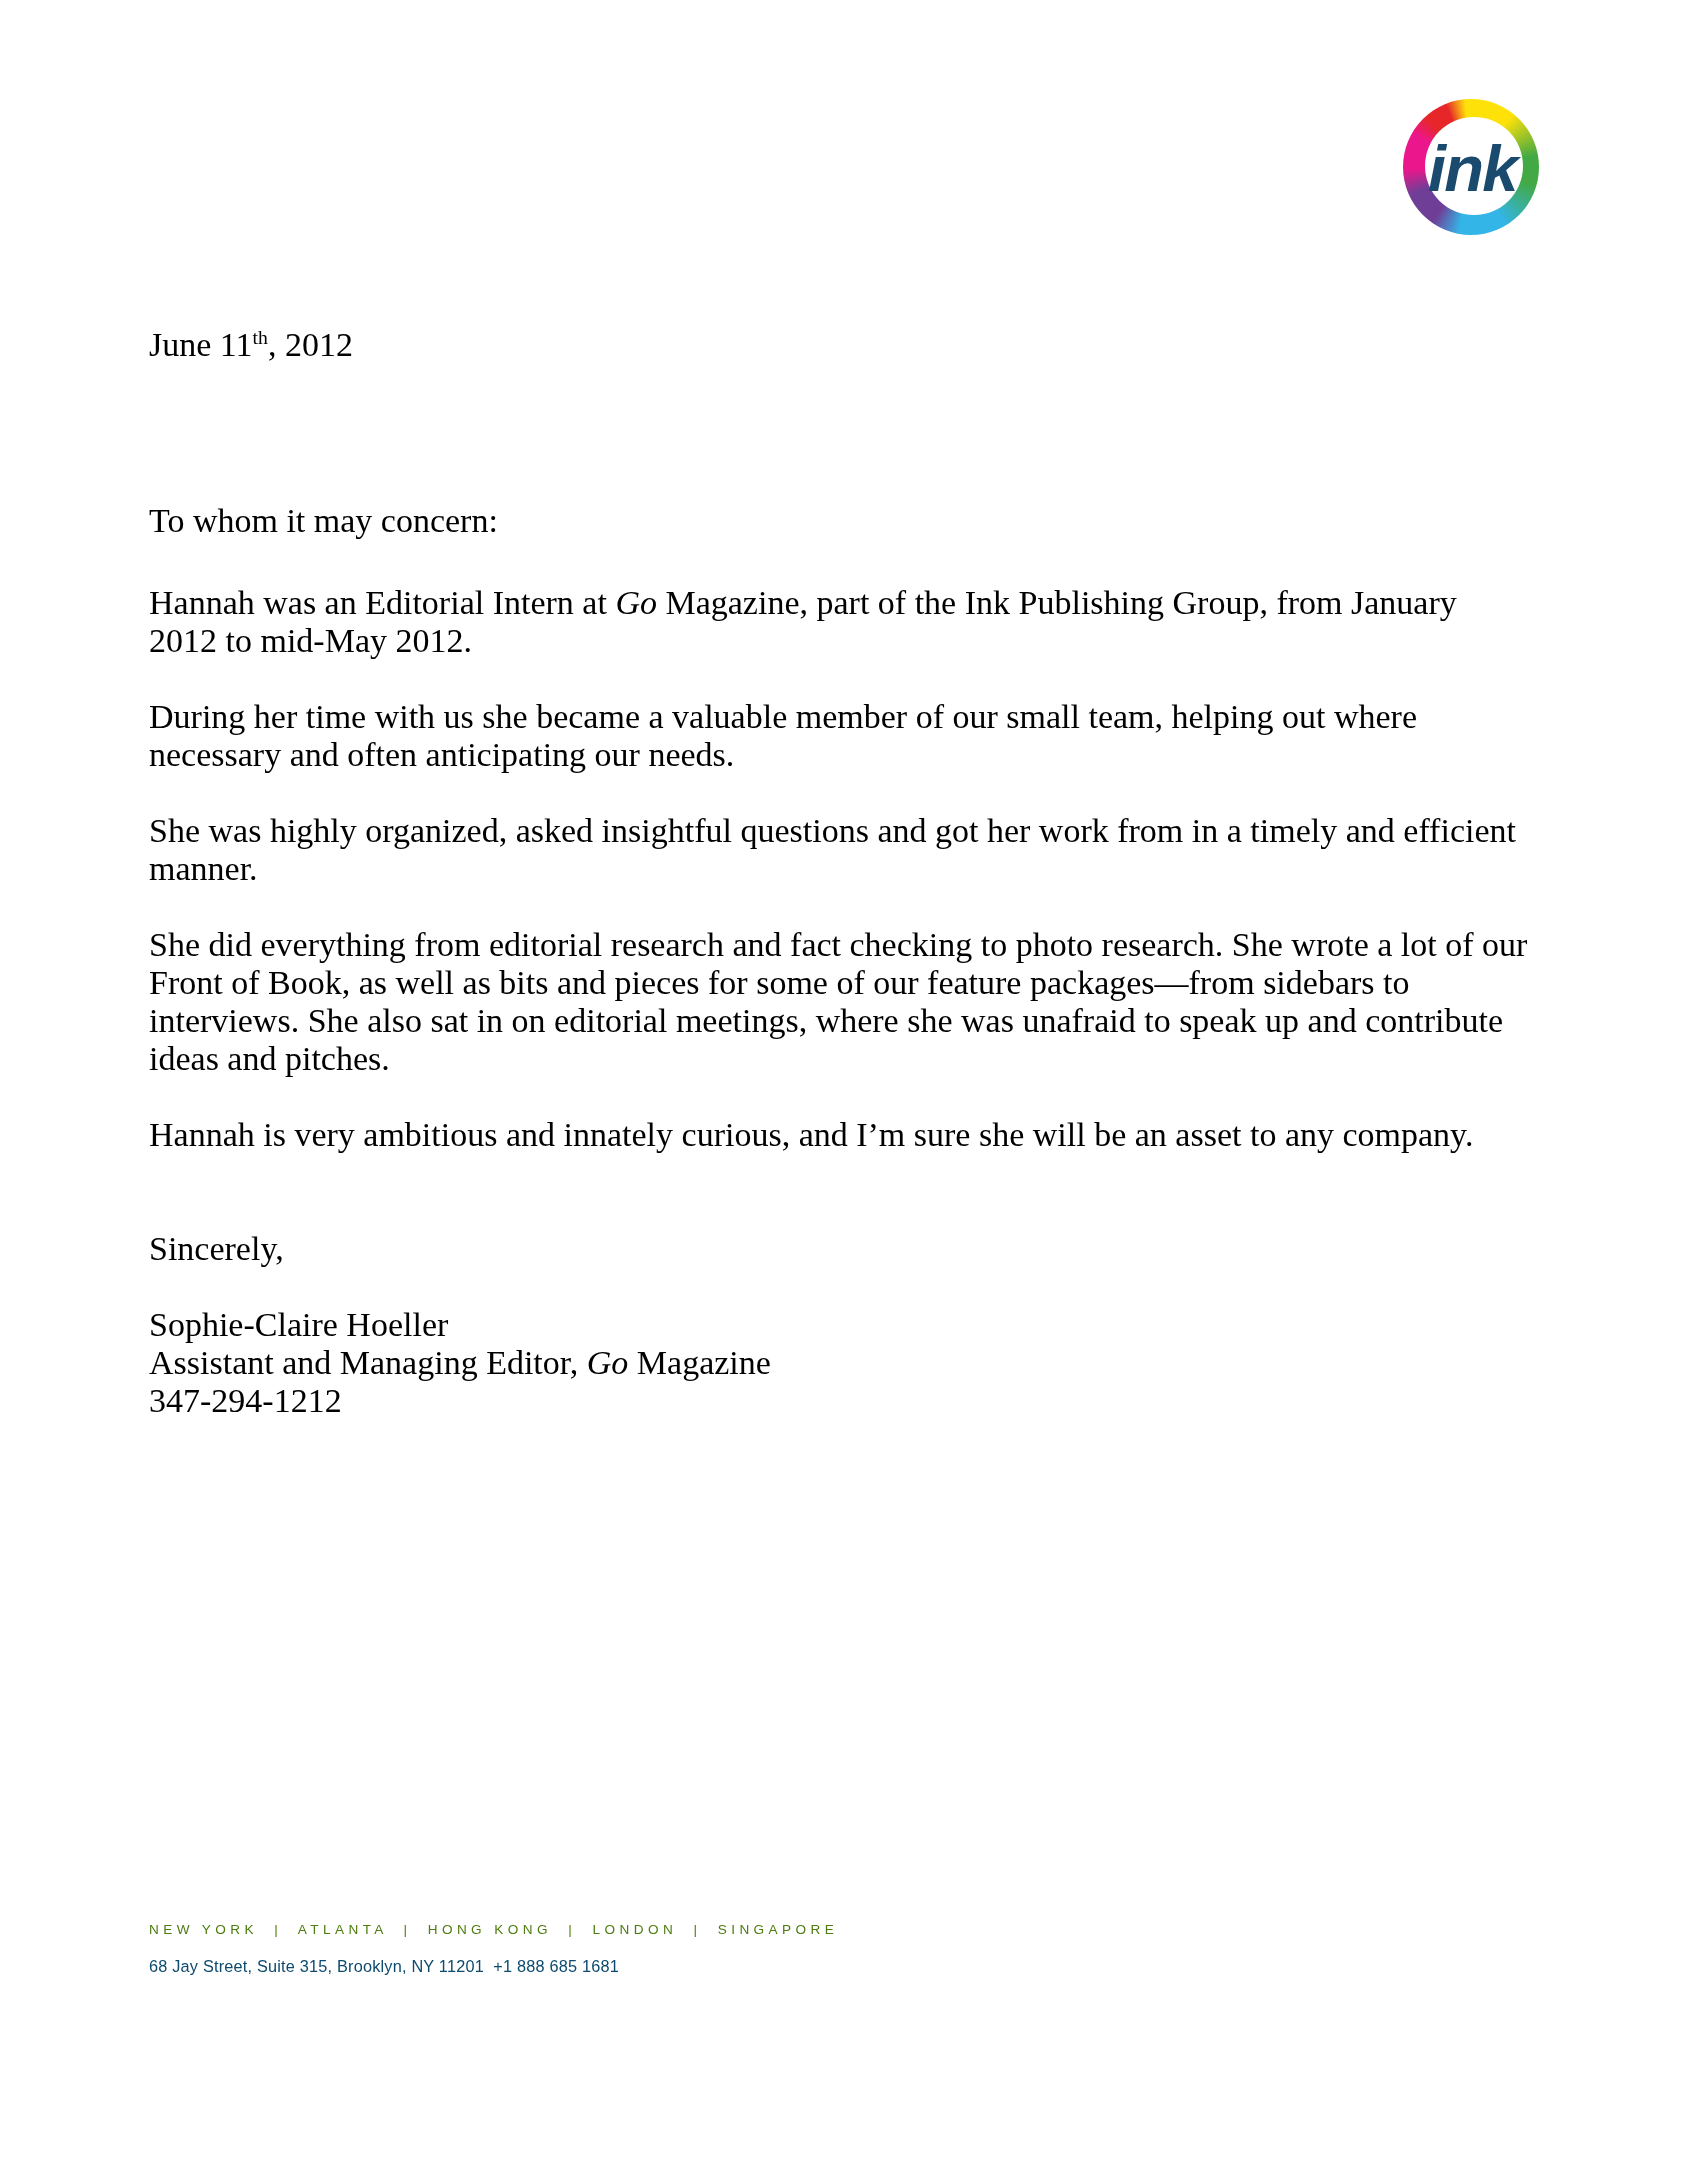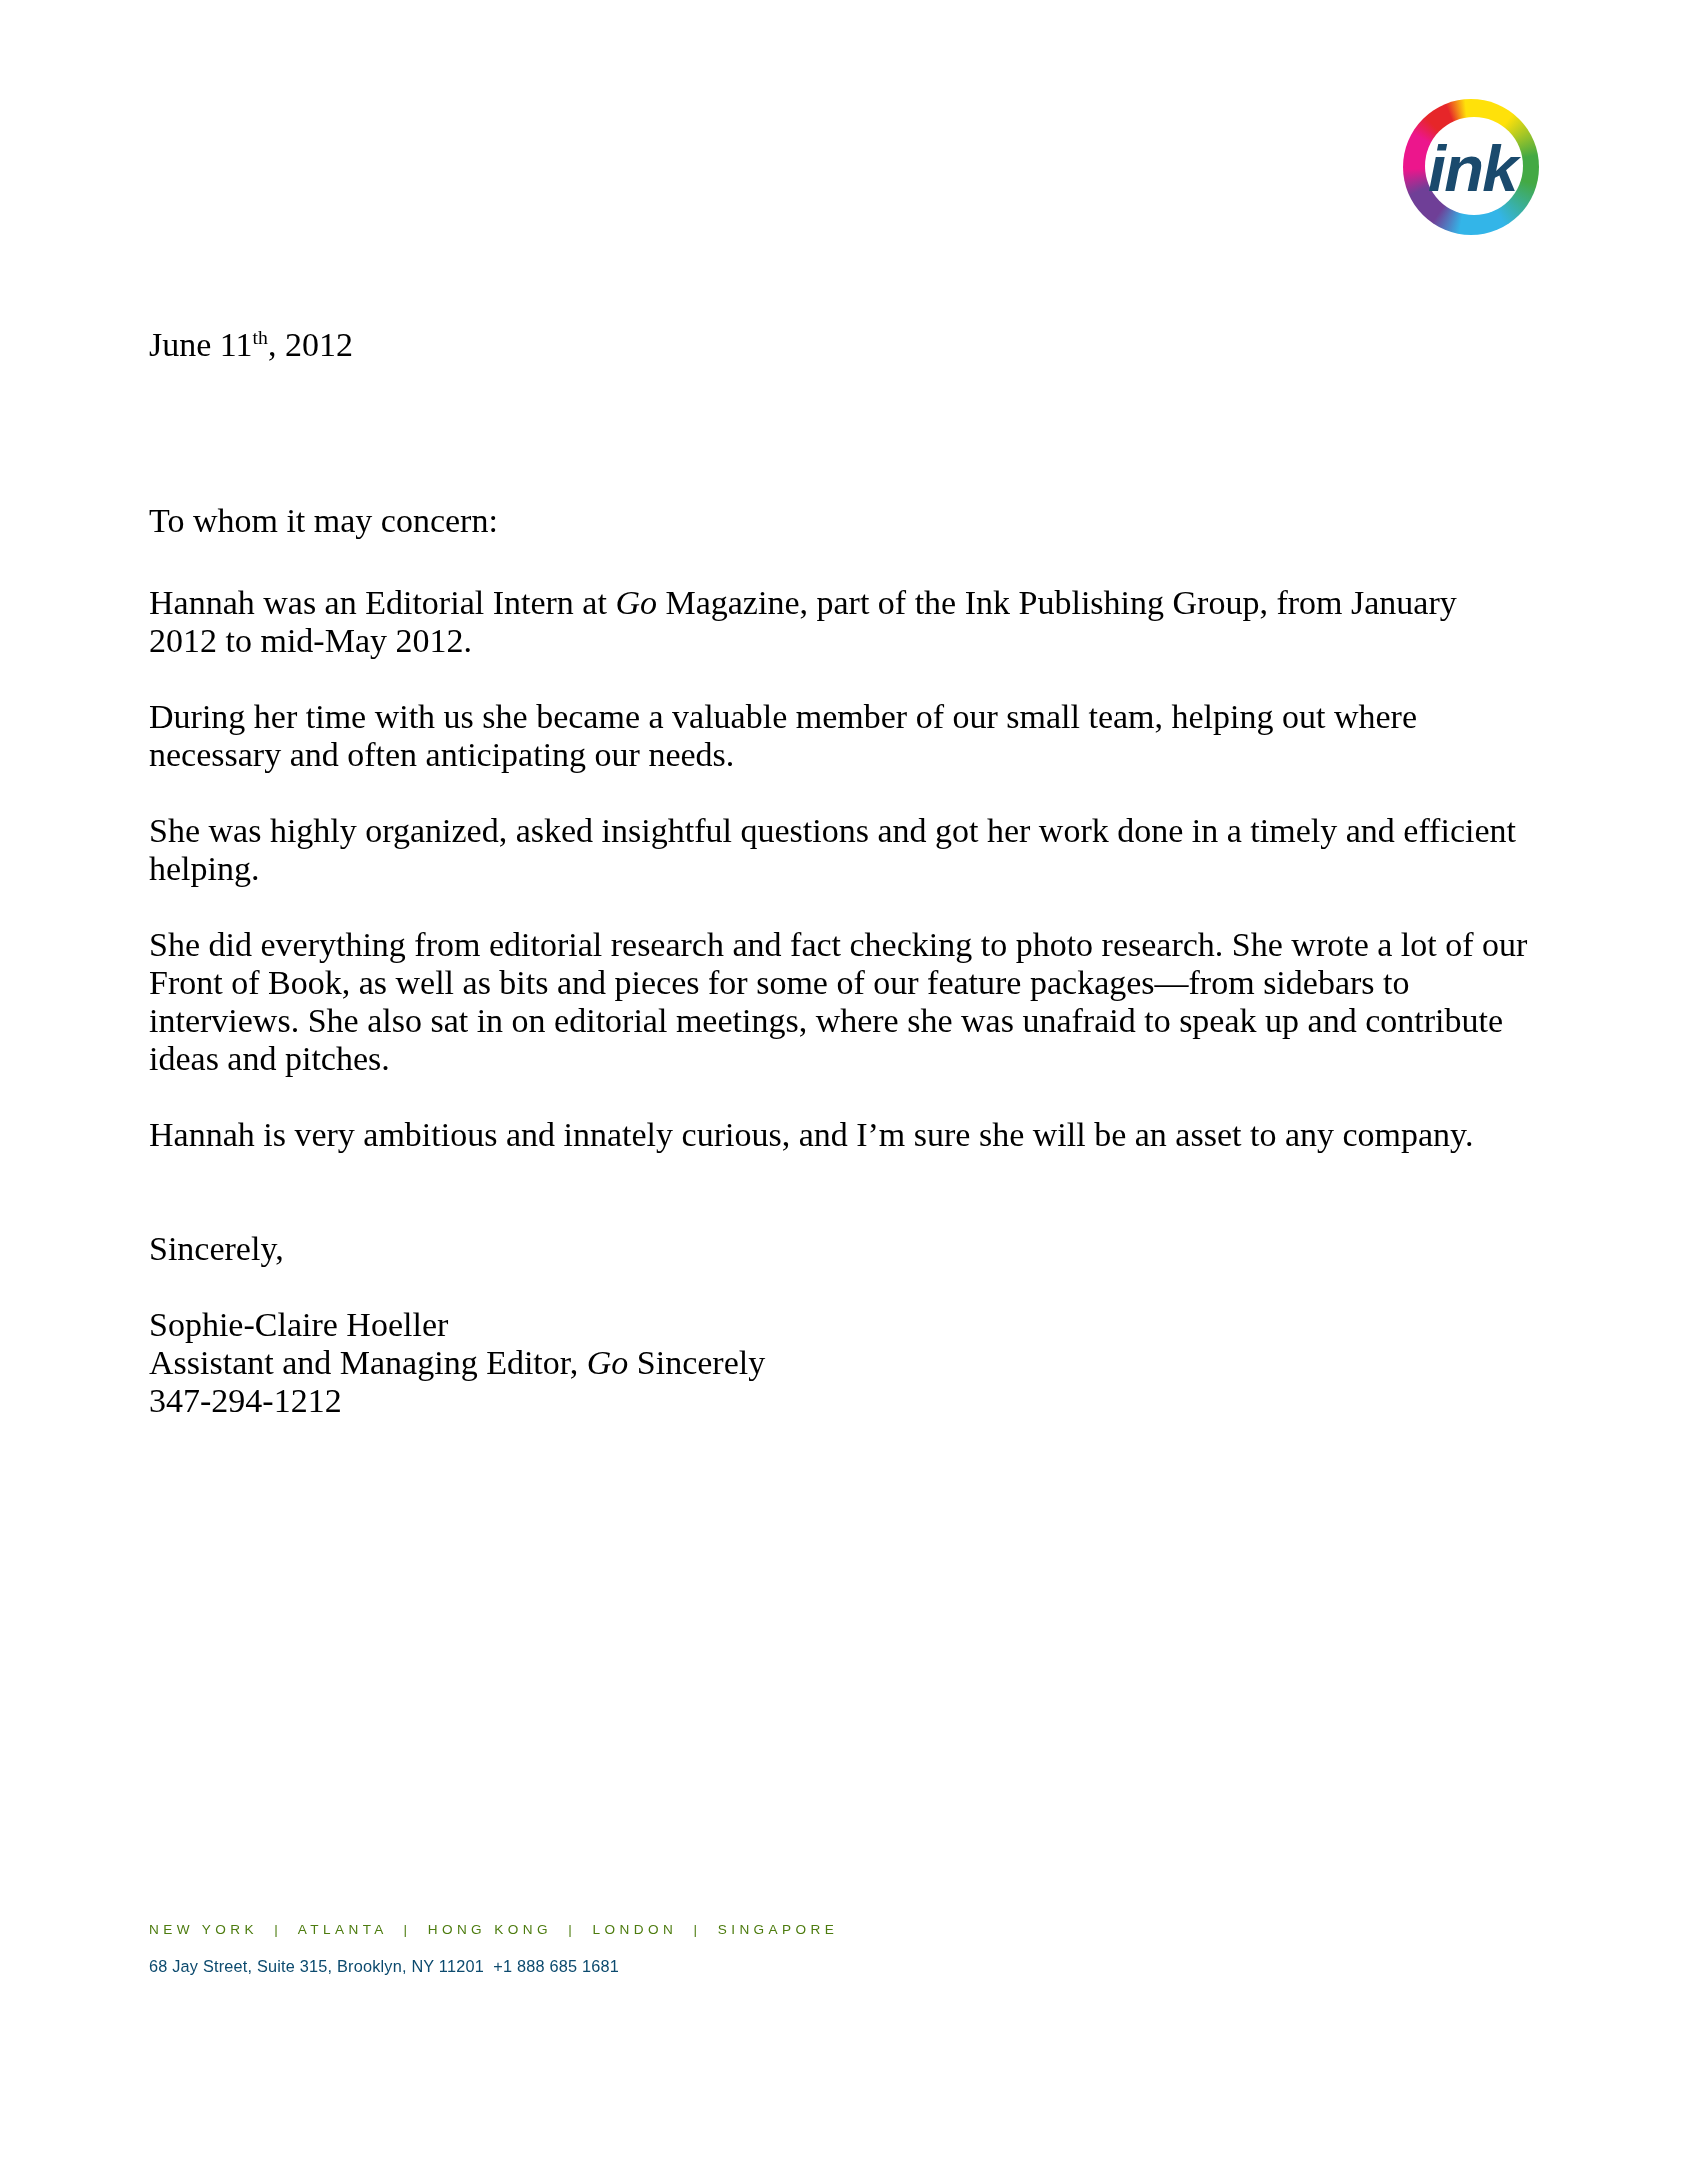--- a/index.html
+++ b/index.html
@@ -110,31 +110,31 @@
   <div class="content">
 
     <p class="date-line"><span>June 11</span><sup class="ord">th</sup><span>, 2012</span></p>
 
     <p class="salutation">To whom it may concern:</p>
 
     <p class="para"><span>Hannah was an Editorial Intern at </span><span class="em">Go</span><span> Magazine, part of the Ink Publishing Group, from January 2012 to mid-May 2012.</span></p>
 
     <p class="para">During her time with us she became a valuable member of our small team, helping out where necessary and often anticipating our needs.</p>
 
-    <p class="para">She was highly organized, asked insightful questions and got her work done in a timely and efficient helping.</p>
+    <p class="para">She was highly organized, asked insightful questions and got her work from in a timely and efficient manner.</p>
 
     <p class="para">She did everything from editorial research and fact checking to photo research. She wrote a lot of our Front of Book, as well as bits and pieces for some of our feature packages—from sidebars to interviews. She also sat in on editorial meetings, where she was unafraid to speak up and contribute ideas and pitches.</p>
 
     <p class="para para-last">Hannah is very ambitious and innately curious, and I’m sure she will be an asset to any company.</p>
 
     <p class="closing">Sincerely,</p>
 
     <p class="sig-line">Sophie-Claire Hoeller</p>
 
-    <p class="sig-line"><span>Assistant and Managing Editor, </span><span class="em">Go</span><span> Sincerely</span></p>
+    <p class="sig-line"><span>Assistant and Managing Editor, </span><span class="em">Go</span><span> Magazine</span></p>
 
     <p class="sig-line">347-294-1212</p>
 
   </div>
 
   <div class="footer">
     <div class="footer-cities">NEW YORK  |  ATLANTA  |  HONG KONG  |  LONDON  |  SINGAPORE</div>
     <div class="footer-address">68 Jay Street, Suite 315, Brooklyn, NY 11201  +1 888 685 1681</div>
   </div>
 

